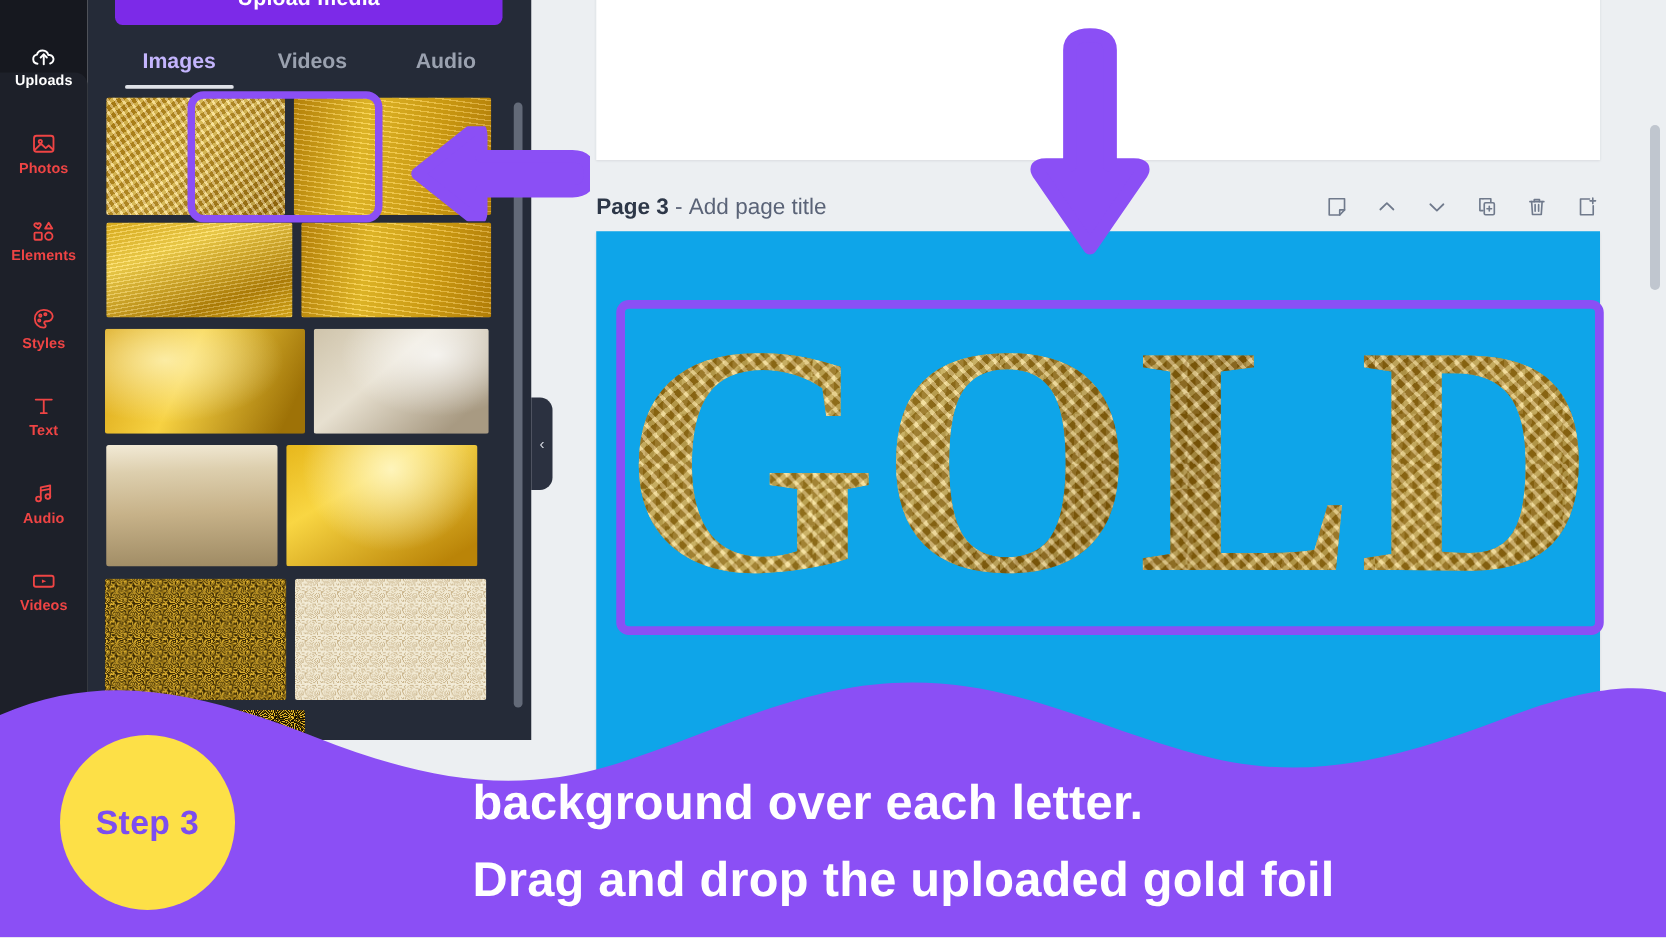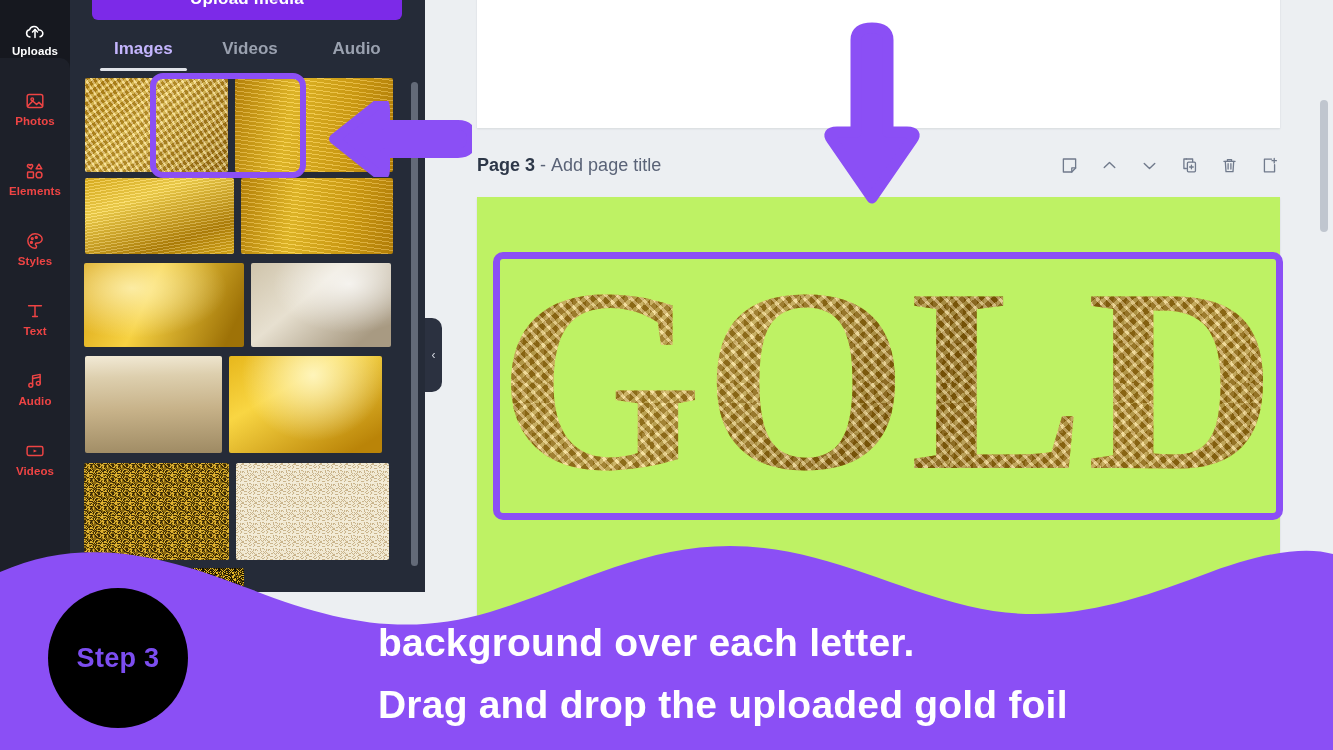--- a/index.html
+++ b/index.html
@@ -9,21 +9,21 @@
     font-family: "Liberation Sans", sans-serif;
     background: #eceff2;
   }
   #root { position: relative; width: 1333px; height: 750px; overflow: hidden; background: #eceff2; }
 
   
   .rail {
     position: absolute; left: 0; top: 0; width: 70px; height: 592px;
     background: #16181f;
     display: flex; flex-direction: column; align-items: center;
-    padding-top: 4px;
+    padding-top: 18px;
     z-index: 6;
   }
   .rail-item {
     width: 70px; height: 70px;
     display: flex; flex-direction: column; align-items: center; justify-content: center;
     color: #ef4444; gap: 4px; cursor: pointer; position: relative;
   }
   .rail-item.active { color: #ffffff; }
   .rail-label { font-size: 11.5px; font-weight: 700; letter-spacing: .1px; line-height: 1; }
   .rail-item.active .rail-label { color: #fff; }
@@ -127,21 +127,21 @@
   }
   .page-title { font-size: 18px; color: #2d3748; font-weight: 700; }
   .page-title .muted { font-weight: 400; color: #5a6377; }
   .page-tools {
     position: absolute; right: 0; top: 0; height: 34px;
     display: flex; align-items: center; gap: 19px; color: #707a8c;
   }
   .page-tools svg { display: block; cursor: pointer; }
   .page-main {
     position: absolute; left: 52px; top: 185px; width: 803px; height: 438px;
-    background: #bef264; box-shadow: 0 1px 2px rgba(20,26,40,.10); margin-top: 12px;
+    background: #0ea5e9; box-shadow: 0 1px 2px rgba(20,26,40,.10);
   }
   .gold-box {
     position: absolute; left: 16px; top: 55px; width: 790px; height: 268px;
     border: 7px solid #8b4ff5; border-radius: 10px;
   }
   .gold-text {
     position: absolute; left: 0; top: 0; width: 100%; height: 100%;
     display: flex; align-items: center; justify-content: center;
     font-family: "Liberation Serif", serif;
     font-size: 262px; font-weight: 700; line-height: 1;
@@ -163,21 +163,21 @@
 
   
   .arrow-left { position: absolute; left: 276px; top: 101px; width: 196px; height: 76px; z-index: 8; }
   .arrow-down { position: absolute; left: 820px; top: 22px; width: 104px; height: 186px; z-index: 8; }
 
   
   .banner { position: absolute; left: 0; bottom: 0; width: 1333px; height: 226px; z-index: 9; }
   .wave { position: absolute; left: 0; top: 0; width: 1333px; height: 226px; display: block; }
   .step-circle {
     position: absolute; left: 48px; top: 588px; width: 140px; height: 140px;
-    background: #000000; border-radius: 50%; z-index: 10;
+    background: #fde047; border-radius: 50%; z-index: 10;
     display: flex; align-items: center; justify-content: center;
   }
   .step-label {
     color: #7c4df0; font-size: 27px; font-weight: 700;
     font-family: "Liberation Sans", sans-serif; letter-spacing: .3px;
   }
   .caption {
     position: absolute; left: 378px; top: 612px; width: 860px; z-index: 10;
     color: #ffffff; font-size: 39px; font-weight: 700; line-height: 1.6;
     font-family: "Liberation Sans", sans-serif; letter-spacing: .2px;

